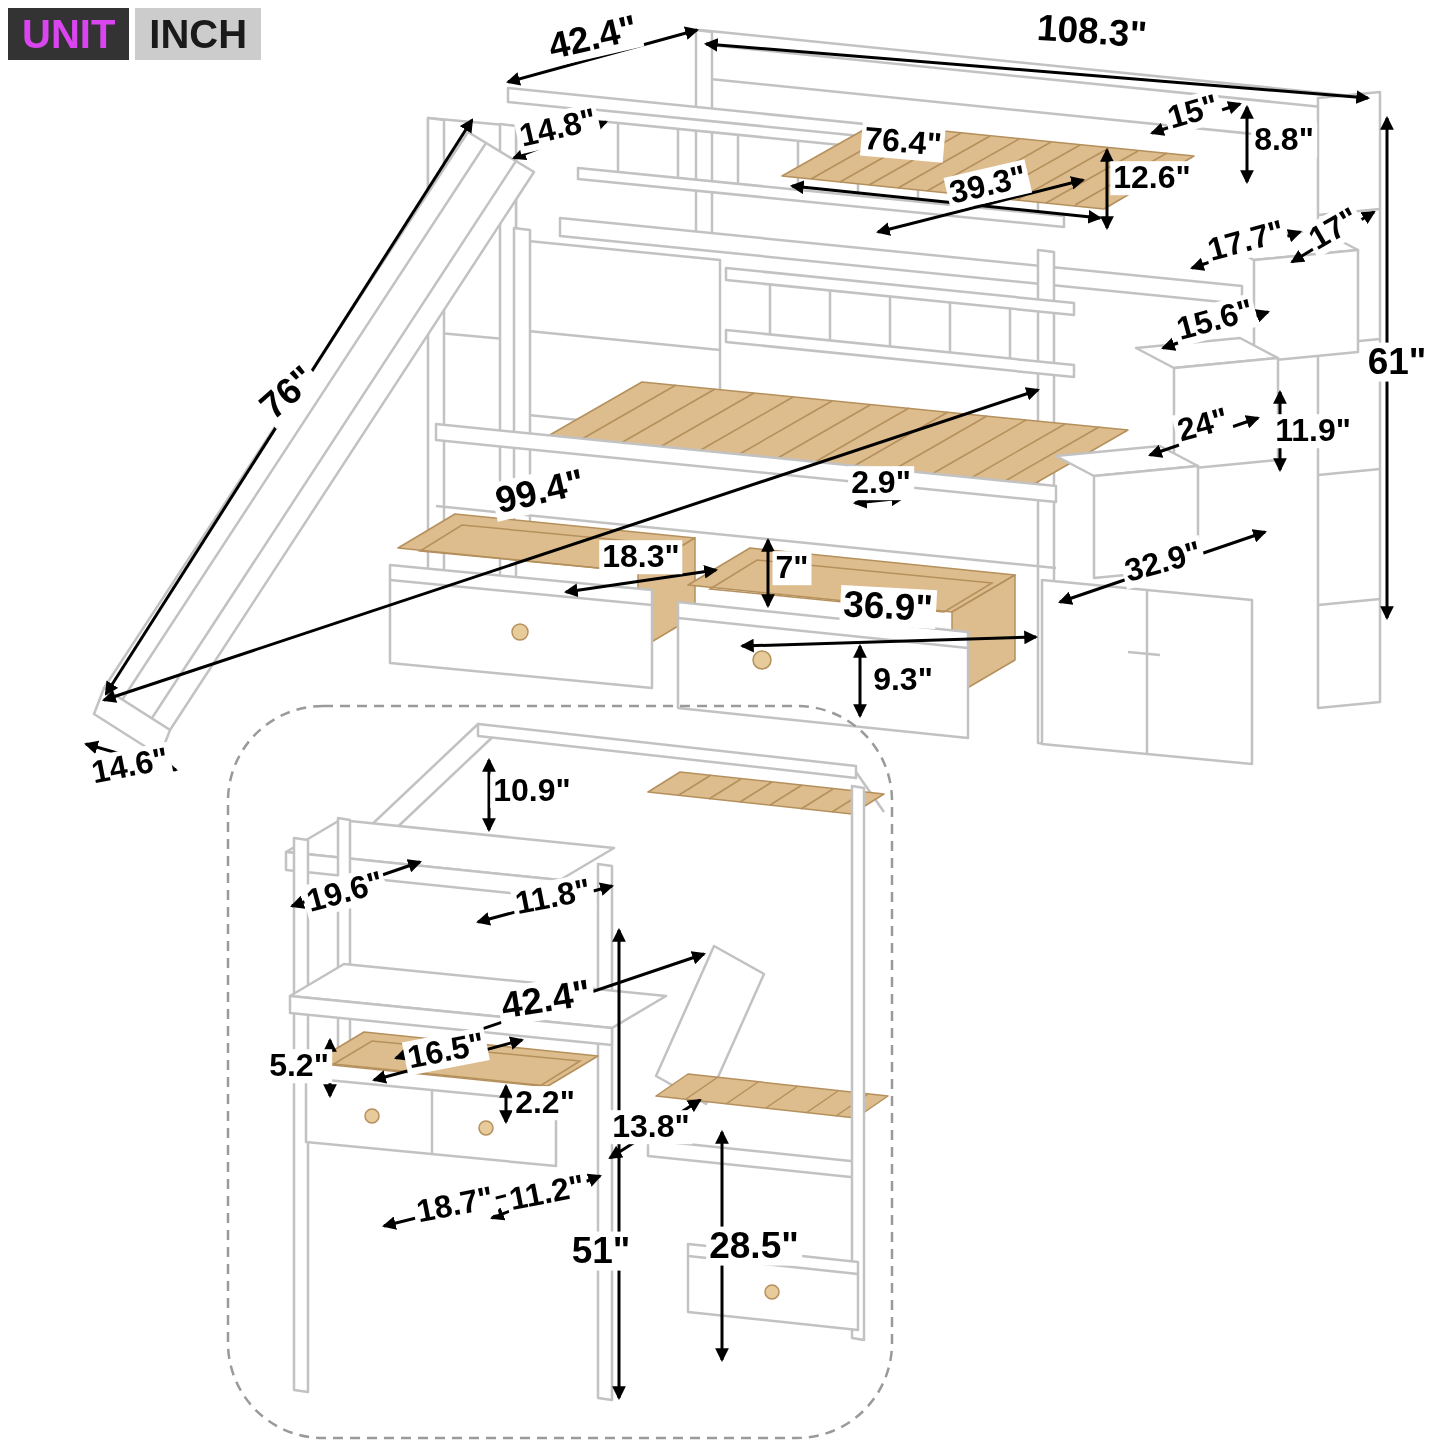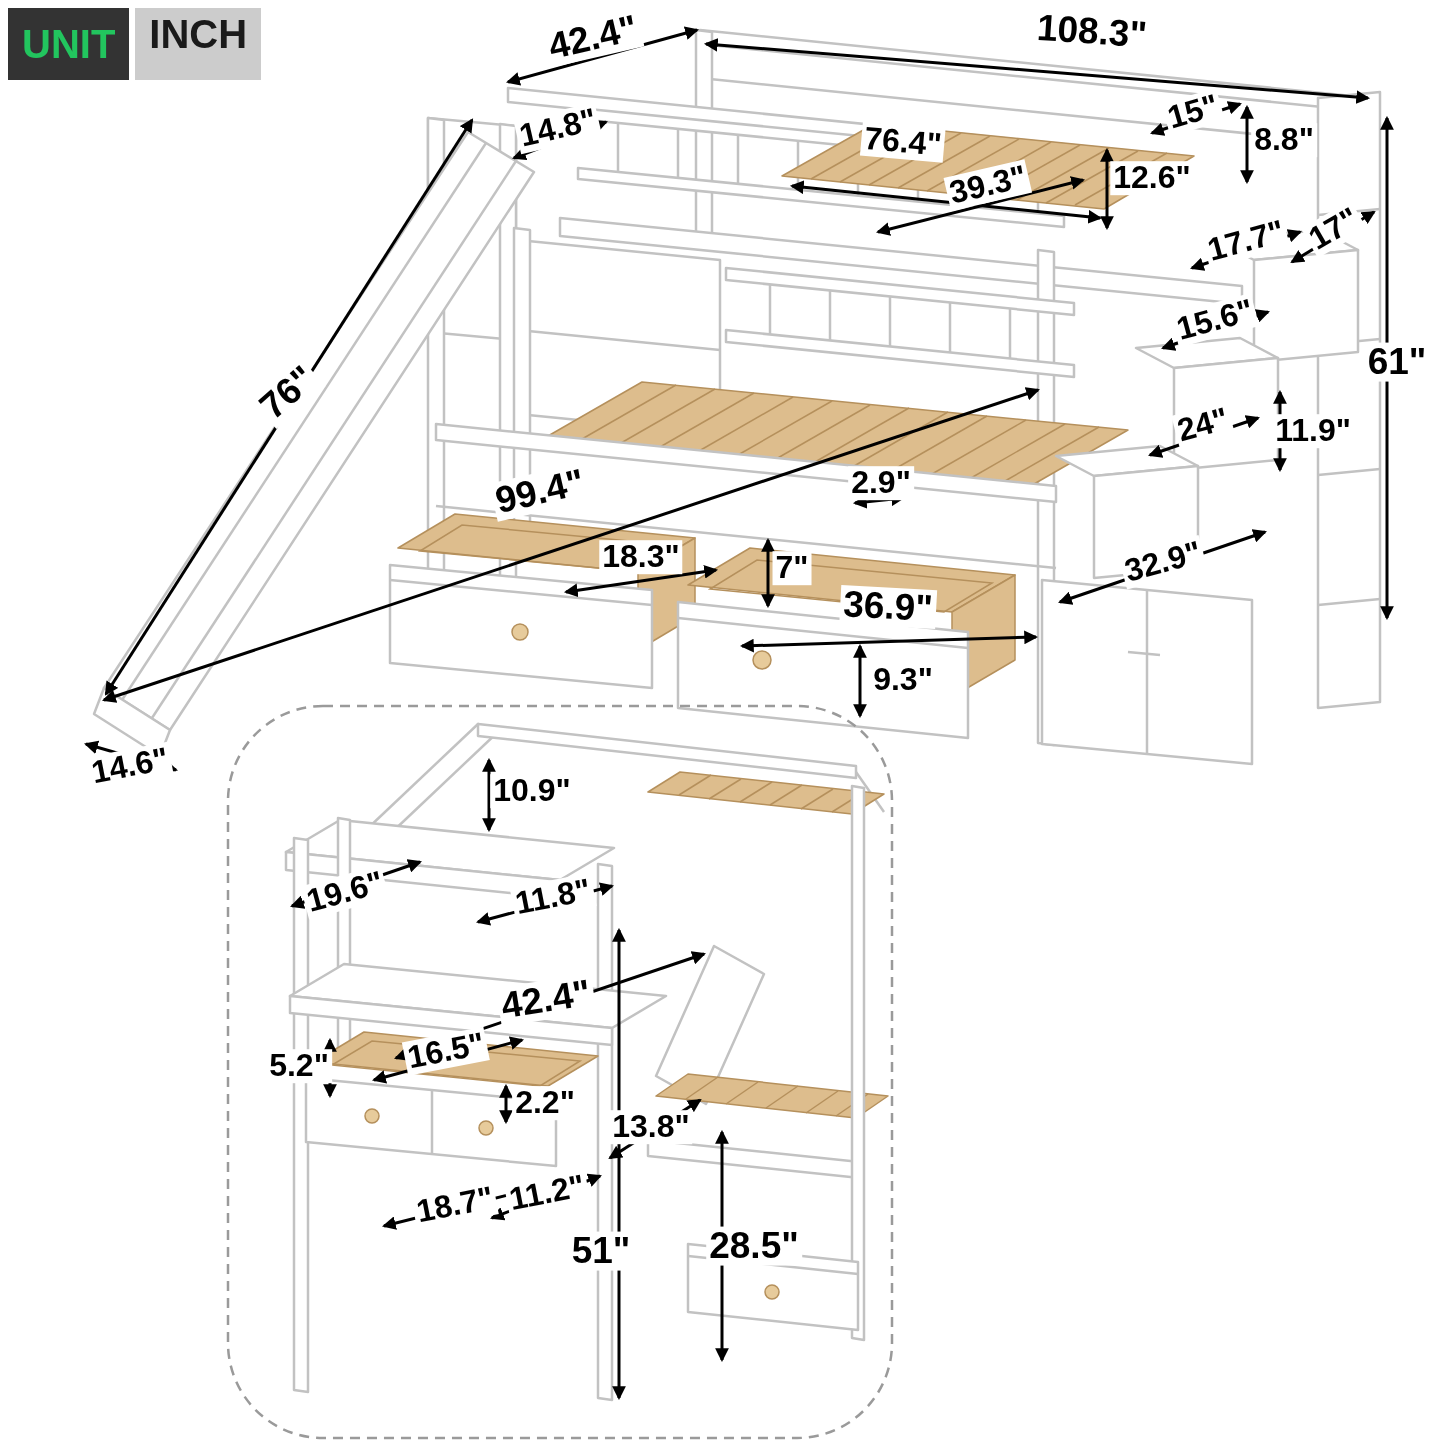--- a/index.html
+++ b/index.html
@@ -5,21 +5,21 @@
   html,body{margin:0;padding:0;background:#fff;}
   .stage{position:relative;width:1445px;height:1445px;background:#fff;overflow:hidden;
          font-family:"Liberation Sans",sans-serif;}
   .stage svg{position:absolute;left:0;top:0;}
   .dim{position:absolute;transform:translate(-50%,-50%) rotate(var(--r,0deg));
        font-weight:bold;font-size:32px;color:#000;background:#fff;
        padding:0 3px;line-height:1.05;white-space:nowrap;letter-spacing:0px;}
   .dim.lg{font-size:37px;}
   .badge{position:absolute;left:8px;top:8px;display:flex;gap:6px;
          font-weight:bold;font-size:40px;line-height:1;}
-  .badge .unit{background:#333333;color:#22c55e;padding:16px 14px;}
+  .badge .unit{background:#333333;color:#d946ef;padding:6px 14px;}
   .badge .inch{background:#cccccc;color:#1a1a1a;padding:6px 14px;}
   .frame{fill:#ffffff;stroke:#c2c2c2;stroke-width:2.5;stroke-linejoin:round;}
   .wood{fill:#ddbd8d;stroke:#b5905c;stroke-width:1.5;stroke-linejoin:round;}
   .woodline{stroke:#b5905c;stroke-width:1.5;fill:none;}
   .frameline{stroke:#c2c2c2;stroke-width:2.5;fill:none;}
   .arrow{stroke:#000;stroke-width:3;fill:none;}
   .dash{fill:none;stroke:#9a9a9a;stroke-width:2.5;stroke-dasharray:10 7;}
   .knob{fill:#e7cb9b;stroke:#b5905c;stroke-width:1.5;}
 </style>
 </head>

